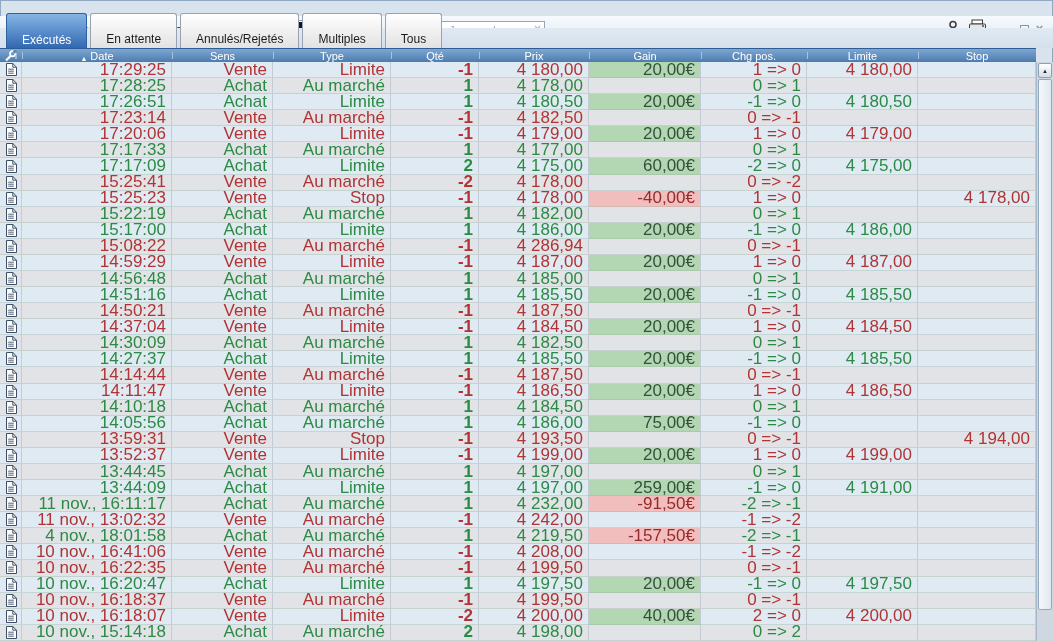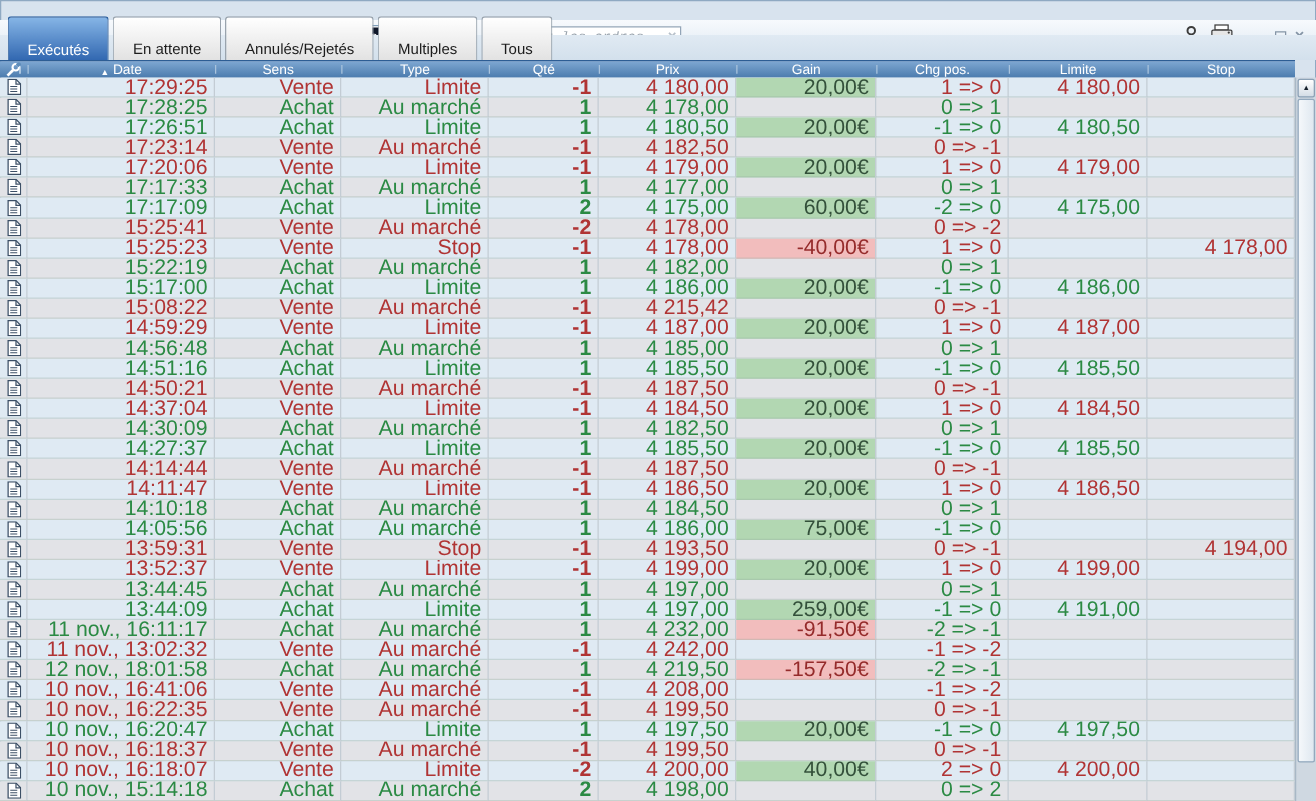--- a/index.html
+++ b/index.html
@@ -369,21 +369,21 @@
           <svg width="12" height="13" viewBox="0 0 12 13">
             <path d="M1.5 .5 h6.3 l3.7 3.7 v8.3 h-10 z" fill="#fff" stroke="#3c4f66"></path>
             <path d="M7.8 .5 v3.7 h3.7" fill="none" stroke="#3c4f66"></path>
             <path d="M3.2 6.2 h5.6 M3.2 8.2 h5.6 M3.2 10.2 h5.6" stroke="#3c4f66" stroke-width=".9"></path>
           </svg>
         </span>
         <span class="cell c-date">15:08:22</span>
         <span class="cell c-sens">Vente</span>
         <span class="cell c-type">Au marché</span>
         <span class="cell c-qte">-1</span>
-        <span class="cell c-prix">4 215,42</span>
+        <span class="cell c-prix">4 286,94</span>
         <span class="cell c-gain"></span>
         <span class="cell c-chg">0 =&gt; -1</span>
         <span class="cell c-limite"></span>
         <span class="cell c-stop"></span>
       </div>
       <div class="row odd sell">
         <span class="cell c-icon">
           <svg width="12" height="13" viewBox="0 0 12 13">
             <path d="M1.5 .5 h6.3 l3.7 3.7 v8.3 h-10 z" fill="#fff" stroke="#3c4f66"></path>
             <path d="M7.8 .5 v3.7 h3.7" fill="none" stroke="#3c4f66"></path>
@@ -689,21 +689,21 @@
         <span class="cell c-stop"></span>
       </div>
       <div class="row even buy">
         <span class="cell c-icon">
           <svg width="12" height="13" viewBox="0 0 12 13">
             <path d="M1.5 .5 h6.3 l3.7 3.7 v8.3 h-10 z" fill="#fff" stroke="#3c4f66"></path>
             <path d="M7.8 .5 v3.7 h3.7" fill="none" stroke="#3c4f66"></path>
             <path d="M3.2 6.2 h5.6 M3.2 8.2 h5.6 M3.2 10.2 h5.6" stroke="#3c4f66" stroke-width=".9"></path>
           </svg>
         </span>
-        <span class="cell c-date">12 nov., 18:01:58</span>
+        <span class="cell c-date">4 nov., 18:01:58</span>
         <span class="cell c-sens">Achat</span>
         <span class="cell c-type">Au marché</span>
         <span class="cell c-qte">1</span>
         <span class="cell c-prix">4 219,50</span>
         <span class="cell c-gain gain-neg">-157,50€</span>
         <span class="cell c-chg">-2 =&gt; -1</span>
         <span class="cell c-limite"></span>
         <span class="cell c-stop"></span>
       </div>
       <div class="row odd sell">

